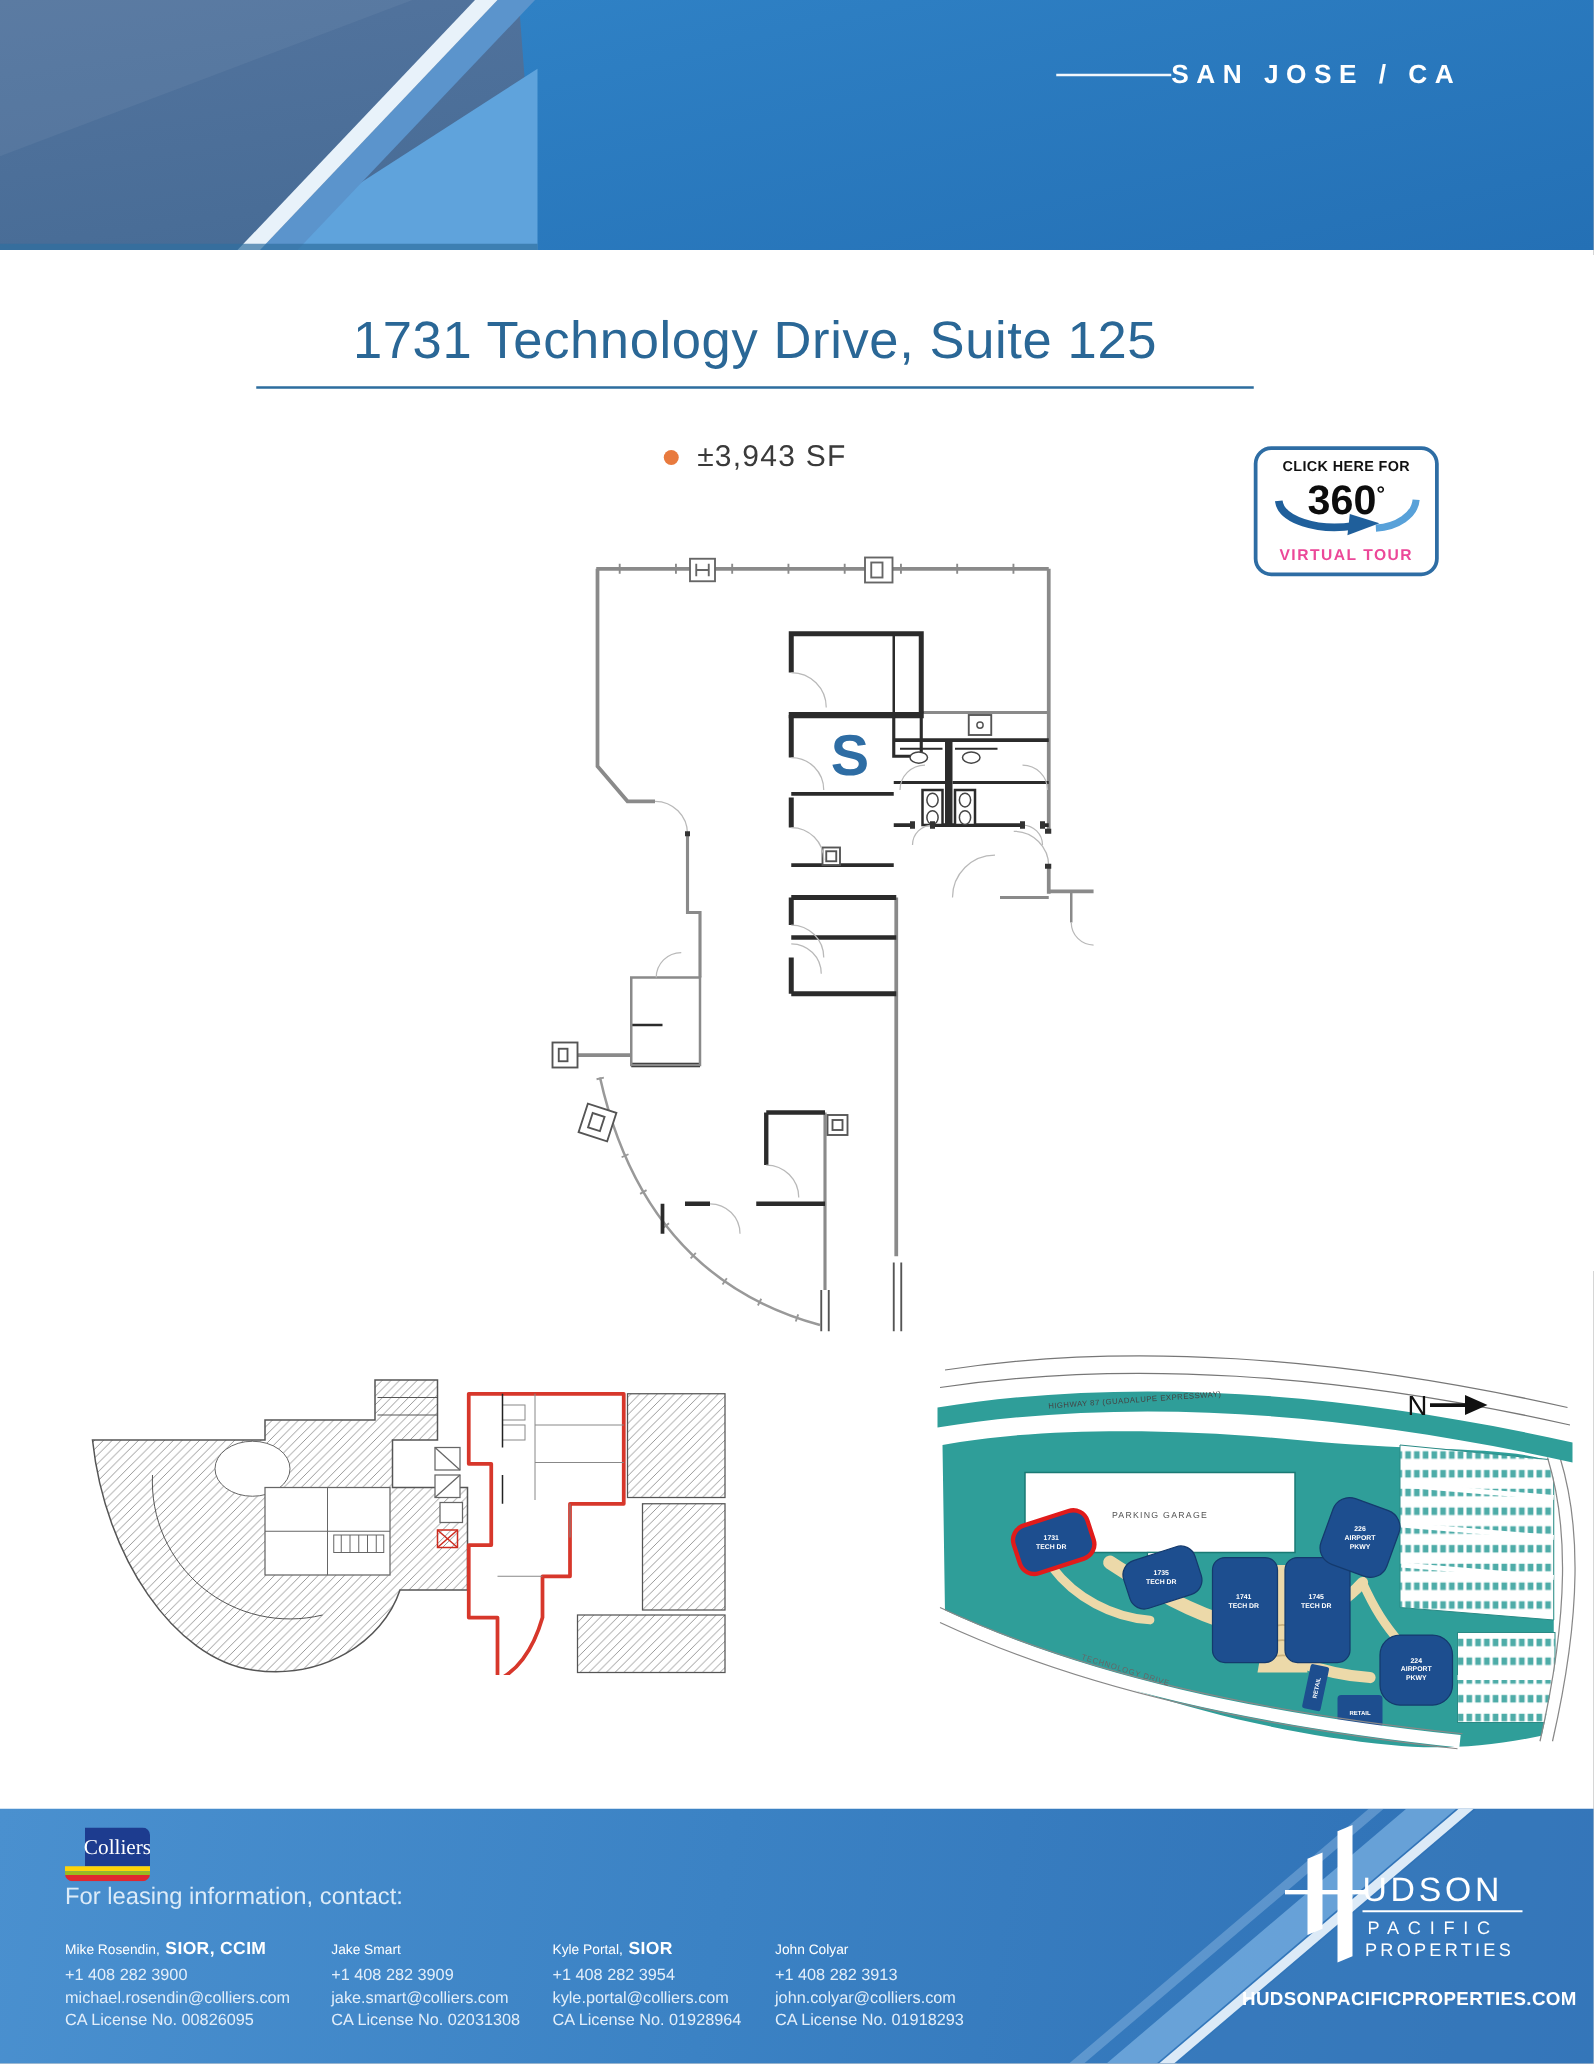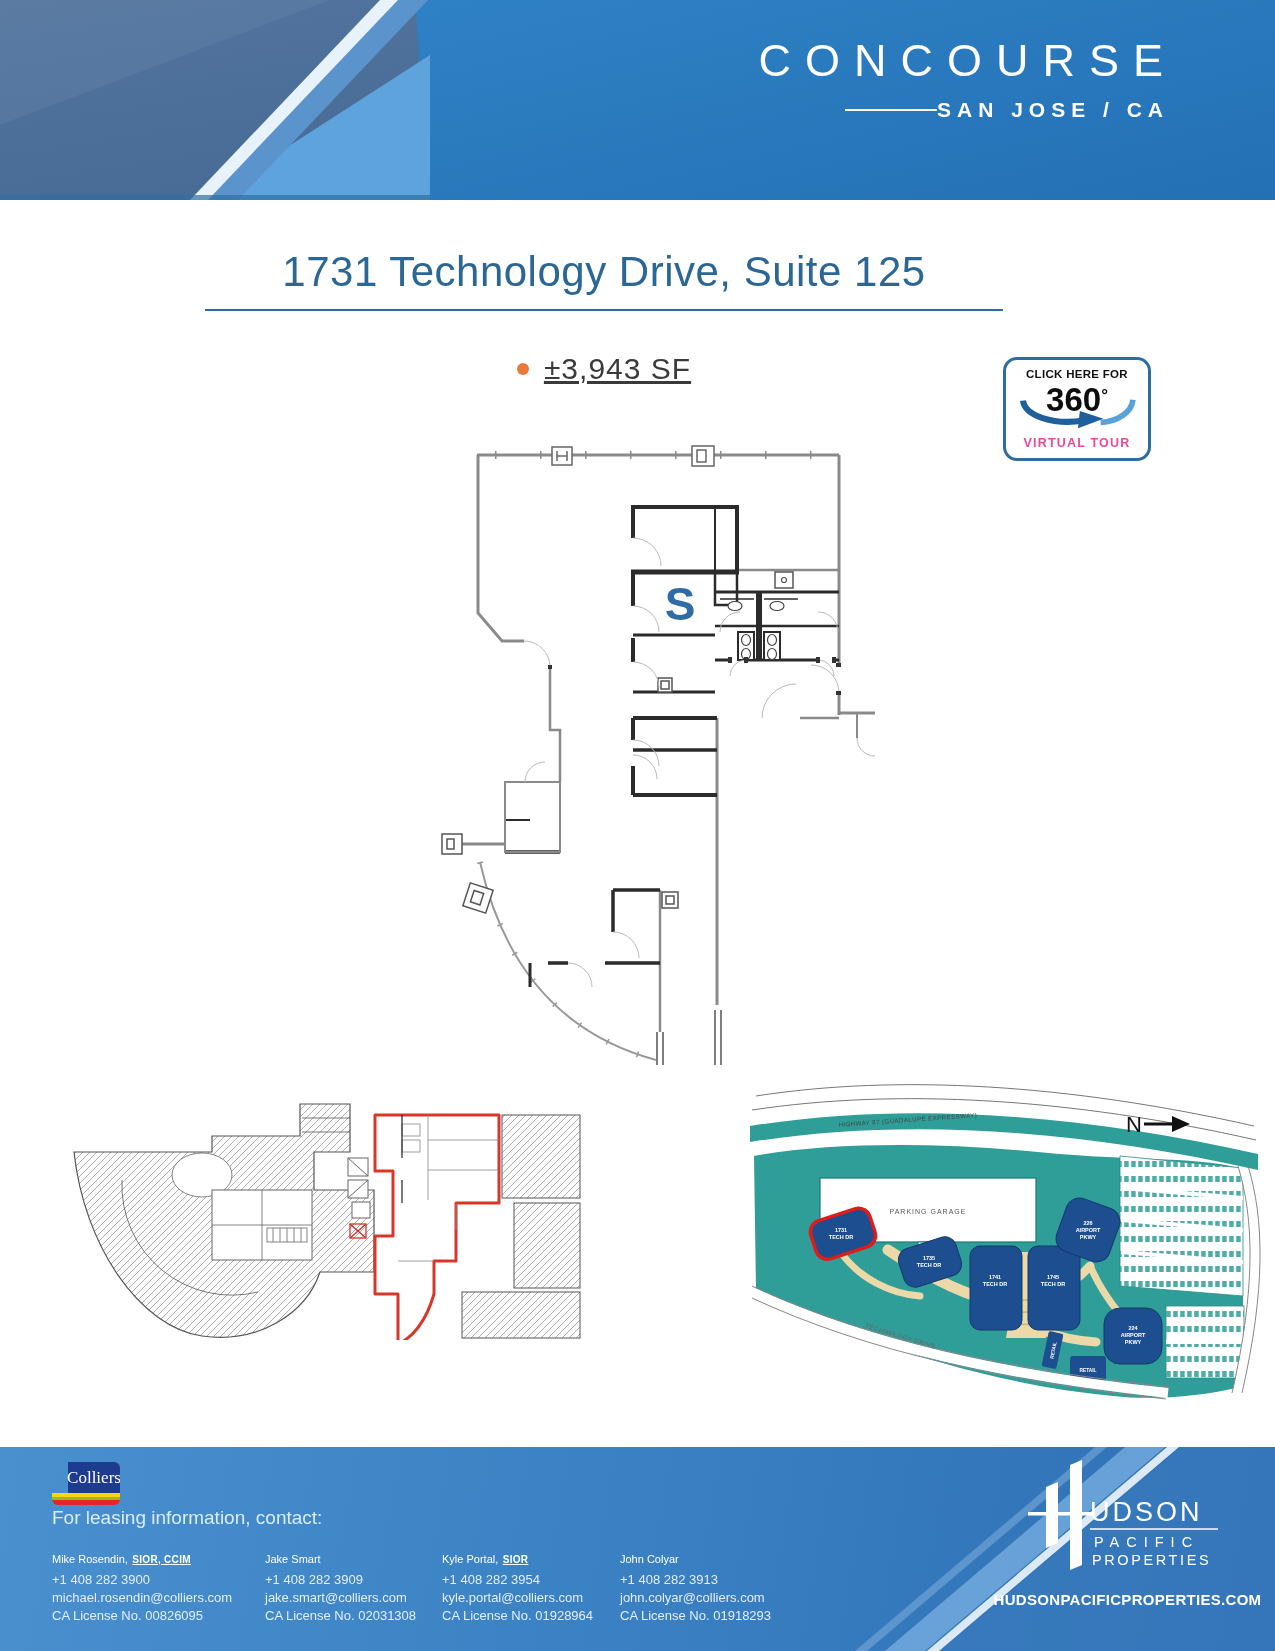--- a/index.html
+++ b/index.html
@@ -16,21 +16,21 @@
   .loc-line{width:92px;height:2px;background:#f2f7fc;}
   .loc{font-size:21px;font-weight:700;letter-spacing:6px;margin-right:-6px;}
 
   
   .title{position:absolute;left:205px;top:248px;width:798px;margin:0;text-align:center;
          color:#2a6796;font-size:42px;font-weight:400;letter-spacing:.5px;}
   .title-rule{position:absolute;left:205px;top:309px;width:798px;height:0;border-top:2px solid #2d6d9e;}
   .sf-row{position:absolute;left:205px;top:352px;width:798px;display:flex;align-items:center;
           justify-content:center;gap:15px;}
   .sf-dot{width:12px;height:12px;border-radius:50%;background:#e87a3e;}
-  .sf-text{font-size:30px;color:#3a3a3a;letter-spacing:1px;text-decoration:underline;}
+  .sf-text{font-size:24px;color:#3a3a3a;letter-spacing:1px;}
 
   
   .tour{position:absolute;left:1003px;top:357px;width:148px;height:104px;box-sizing:border-box;
         border:3px solid #2e6da4;border-radius:14px;background:#fff;text-align:center;
         padding-top:8px;cursor:pointer;}
   .tour-l1{font-size:11.5px;font-weight:700;color:#111;letter-spacing:.3px;}
   .tour-num{position:relative;z-index:2;font-size:33px;font-weight:800;color:#0d0d0d;line-height:32px;}
   .tour-num .deg{font-size:17px;vertical-align:10px;}
   .tour-swoosh{position:relative;z-index:1;margin-top:-21px;}
   .tour-l2{font-size:12.5px;font-weight:800;color:#ec4899;letter-spacing:1.2px;margin-top:1px;}
@@ -48,21 +48,21 @@
   .colliers-top{background:#1d3c8f;height:31px;display:flex;align-items:center;justify-content:center;
                 font-family:"Liberation Serif",serif;font-size:17px;color:#fff;margin-left:16px;}
   .stripe-y{height:4px;background:#ffd408;}
   .stripe-g{height:3px;background:#9aba1f;}
   .stripe-r{height:5px;background:#e0272f;}
   .lead{position:absolute;left:52px;top:60px;font-size:19px;color:#dcebf8;font-weight:400;}
   .contacts{position:absolute;left:52px;top:102px;display:flex;}
   .contact{line-height:18px;}
   .c1{width:213px;} .c2{width:177px;} .c3{width:178px;} .c4{width:200px;}
   .c-name{font-size:11px;font-weight:400;color:#fff;}
-  .c-cred{font-size:10px;font-weight:700;color:#fff;letter-spacing:.3px;text-decoration:underline;}
+  .c-cred{font-size:14px;font-weight:700;color:#fff;letter-spacing:.3px;}
   .c-line{font-size:13px;color:#e2eefa;}
   .c-phone{margin-top:2px;}
   .hudson{position:absolute;left:1018px;top:8px;}
   .website{position:absolute;left:985px;top:144px;width:285px;text-align:center;font-size:15px;
            font-weight:700;letter-spacing:.3px;color:#fff;cursor:pointer;}
 </style>
 </head>
 <body>
 
 <div class="page">
@@ -81,21 +81,20 @@
       </defs>
       <rect x="0" y="0" width="1275" height="200" fill="url(#gSlate)"></rect>
       <polygon points="0,0 330,0 0,125" fill="#ffffff" opacity="0.05"></polygon>
       <polygon points="415,0 1275,0 1275,200 430,200" fill="url(#gBright)"></polygon>
       <polygon points="430,55 430,200 205,200" fill="#5fa3dc"></polygon>
       <polygon points="398,0 428,0 238,200 208,200" fill="#5b94cc"></polygon>
       <polygon points="380,0 398,0 208,200 190,200" fill="#e8f2fa"></polygon>
       <rect x="0" y="195" width="430" height="5" fill="#2f6f9f" opacity="0.7"></rect>
     </svg>
     <div class="hero-text">
-      <div class="brand">CONCOURSE</div>
       <div class="loc-row">
         <div class="loc-line"></div>
         <div class="loc">SAN JOSE / CA</div>
       </div>
     </div>
   </div>
 
   <h1 class="title">1731 Technology Drive, Suite 125</h1>
   <div class="title-rule"></div>
 

